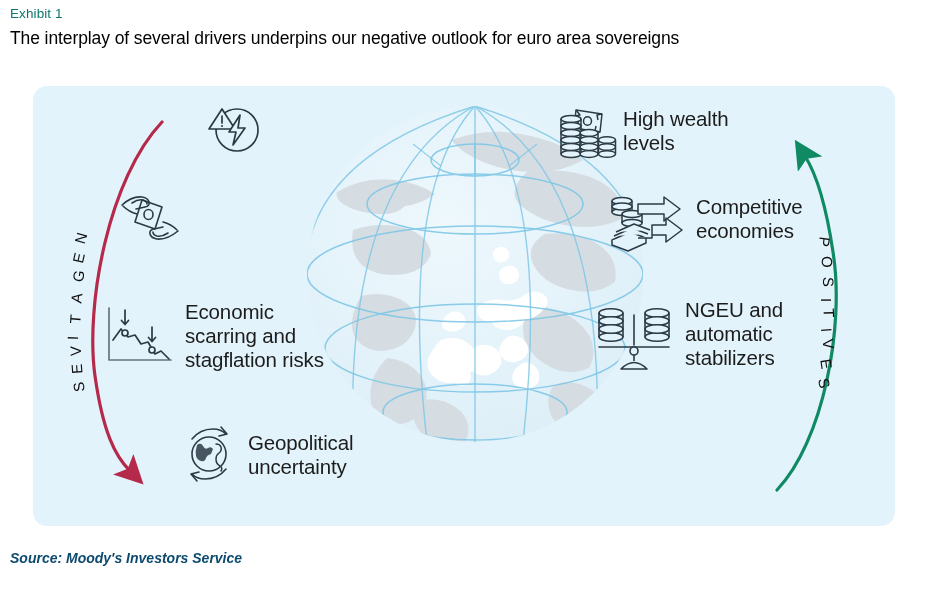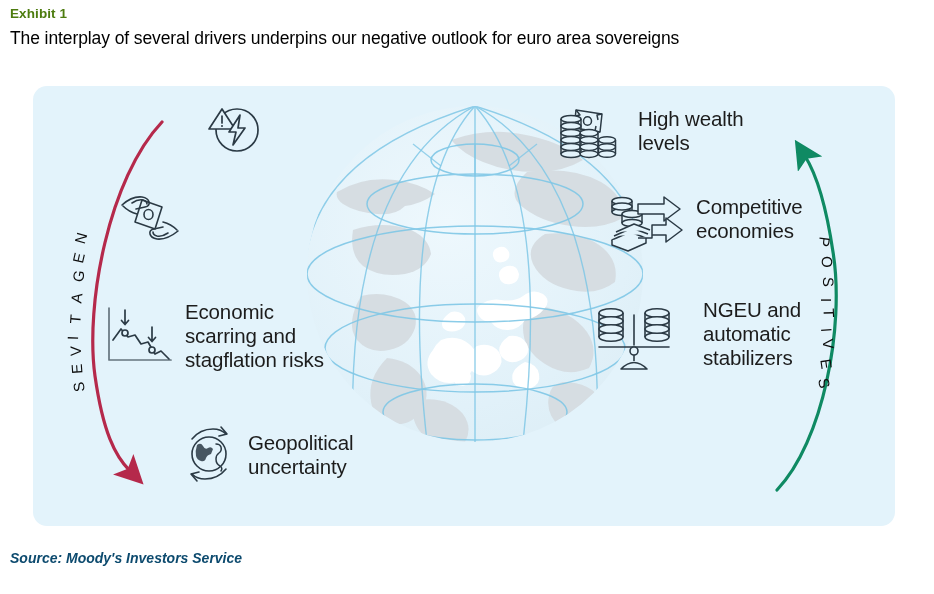--- a/index.html
+++ b/index.html
@@ -6,21 +6,21 @@
   body{
     width:934px;height:594px;
     background:#ffffff;
     font-family:"Liberation Sans", sans-serif;
     color:#1a1a1a;
     overflow:hidden;
     position:relative;
   }
   .exhibit-label{
     position:absolute;left:10px;top:6px;
-    font-size:13.5px;font-weight:700;color:#4d7c0f;
+    font-size:13.5px;font-weight:400;color:#0f766e;
     letter-spacing:.1px;
   }
   .exhibit-title{
     position:absolute;left:10px;top:28px;
     font-size:17.5px;font-weight:400;color:#000;
     letter-spacing:-.1px;
   }
   .panel{
     position:absolute;left:33px;top:86px;
     width:862px;height:440px;
@@ -47,24 +47,24 @@
   #it-energy .txt{margin-left:10px;margin-top:12px;}
   #it-borrow{left:85px;top:101px;}
   #it-borrow .txt{margin-left:10px;margin-top:2px;}
   #it-scar{left:70px;top:216px;}
   #it-scar .txt{margin-left:10px;margin-top:-2px;}
   #it-geo{left:145px;top:337px;}
   #it-geo .txt{margin-left:8px;margin-top:8px;}
 
   
   #it-wealth{left:525px;top:16px;}
-  #it-wealth .txt{margin-left:18px;margin-top:5px;}
+  #it-wealth .txt{margin-left:3px;margin-top:5px;}
   #it-comp{left:575px;top:106px;}
   #it-comp .txt{margin-left:8px;margin-top:3px;}
-  #it-ngeu{left:560px;top:215px;gap:18px;}
+  #it-ngeu{left:560px;top:215px;}
   #it-ngeu .txt{margin-left:10px;margin-top:-3px;}
   #it-ecb{left:500px;top:337px;}
   #it-ecb .txt{margin-left:10px;margin-top:8px;}
 
   .arc-label{position:absolute;pointer-events:none;}
   .arc-label span{
     position:absolute;
     font-size:15px;letter-spacing:1px;font-weight:400;
     transform-origin:50% 50%;
     white-space:pre;

